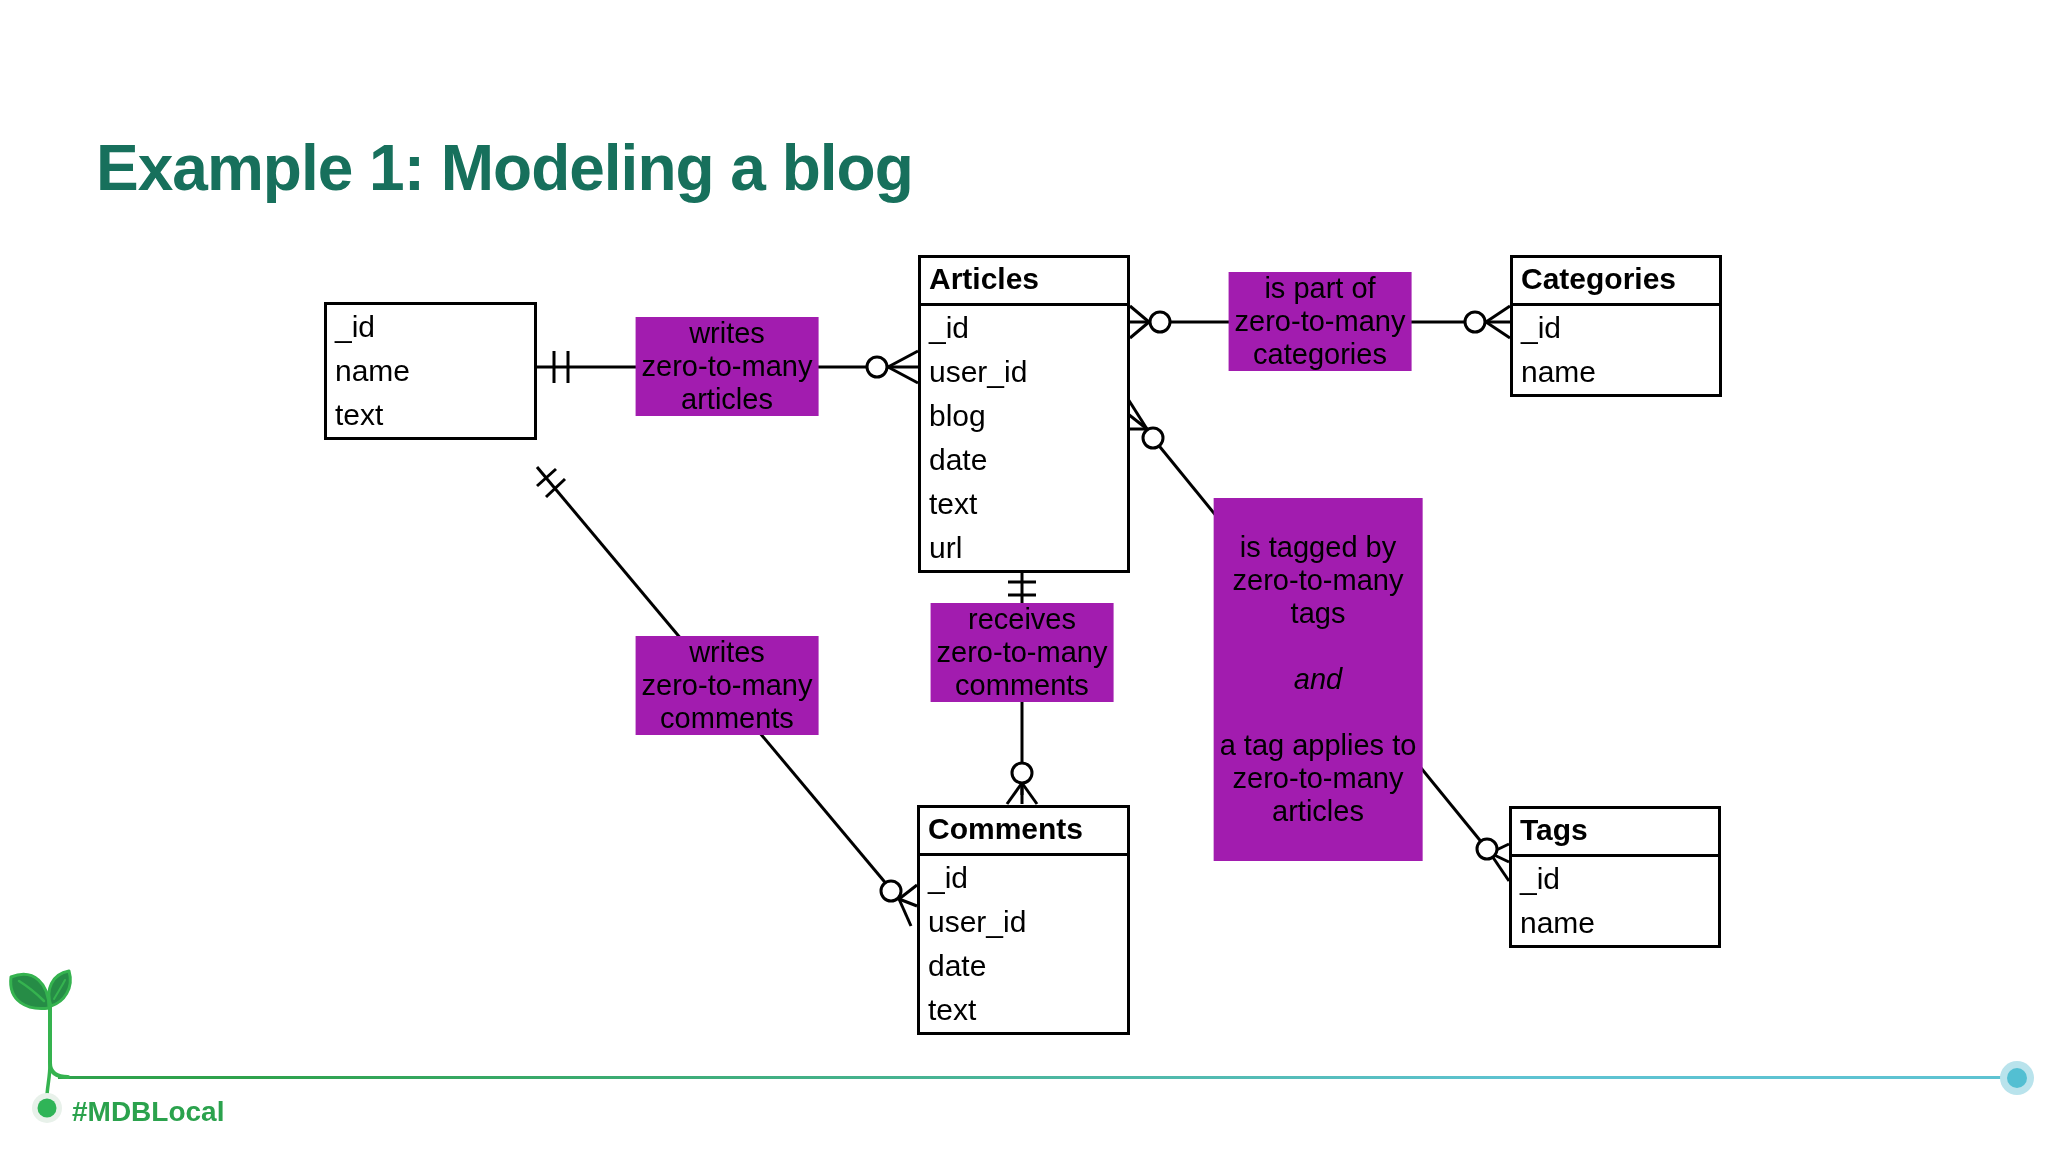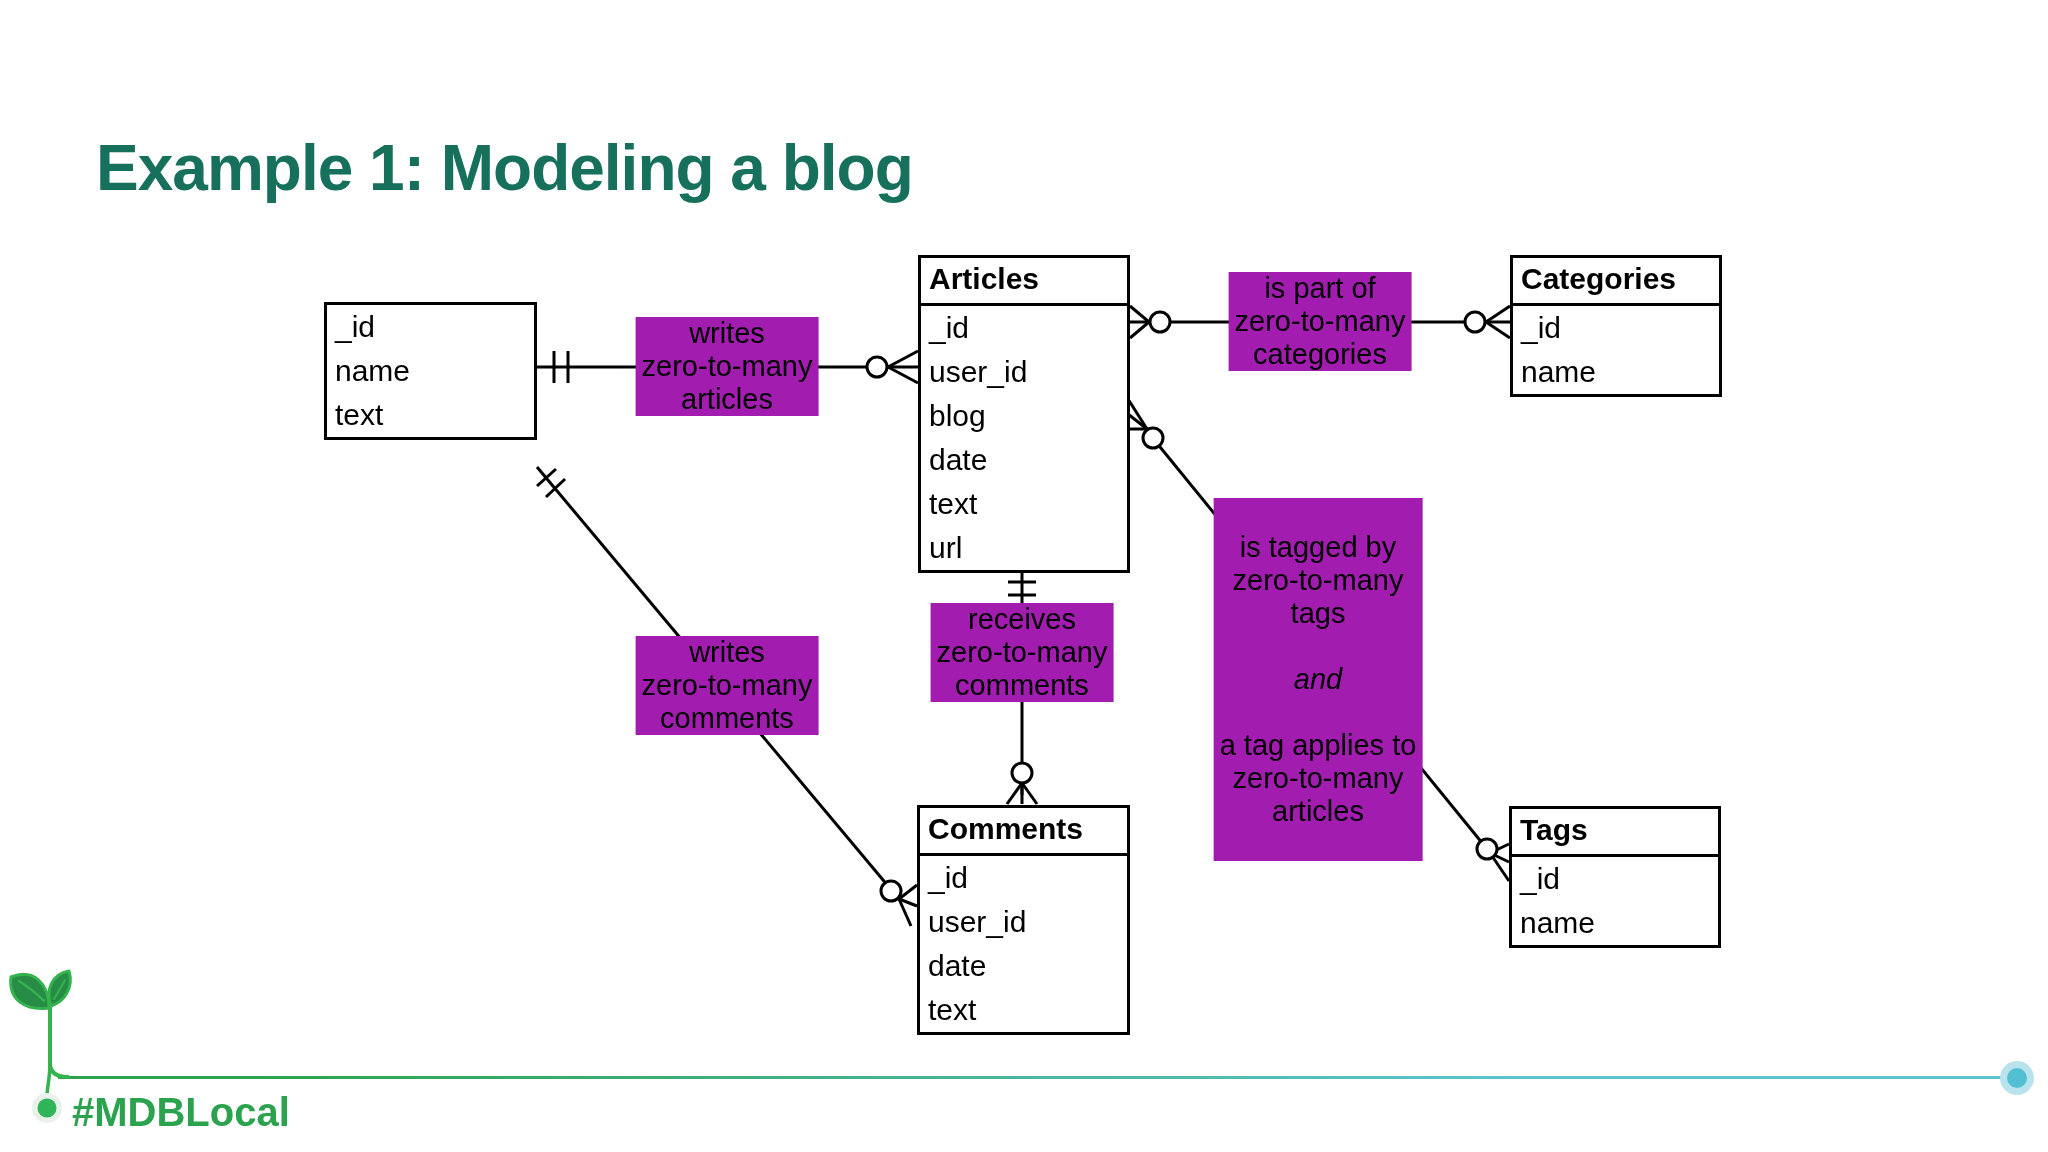--- a/index.html
+++ b/index.html
@@ -61,21 +61,21 @@
   .footer-line{
     position:absolute;left:58px;top:1076px;
     width:1950px;height:3px;
     background:linear-gradient(90deg,#2EA24C 0%,#2EA24C 10%,#5EC3D2 75%,#5EC3D2 100%);
     z-index:0;
   }
   .sprout-svg{position:absolute;left:0;top:960px;z-index:1;}
   .end-dot-svg{position:absolute;left:1994px;top:1055px;z-index:1;}
   .hashtag{
     position:absolute;left:72px;top:1094px;
-    font-size:40px;font-weight:bold;line-height:36px;
+    font-size:28px;font-weight:bold;line-height:36px;
     color:#2BA24D;
   }
 </style>
 </head>
 <body>
 
 <div class="slide">
 
   <div class="slide-title">Example 1: Modeling a blog</div>
 

